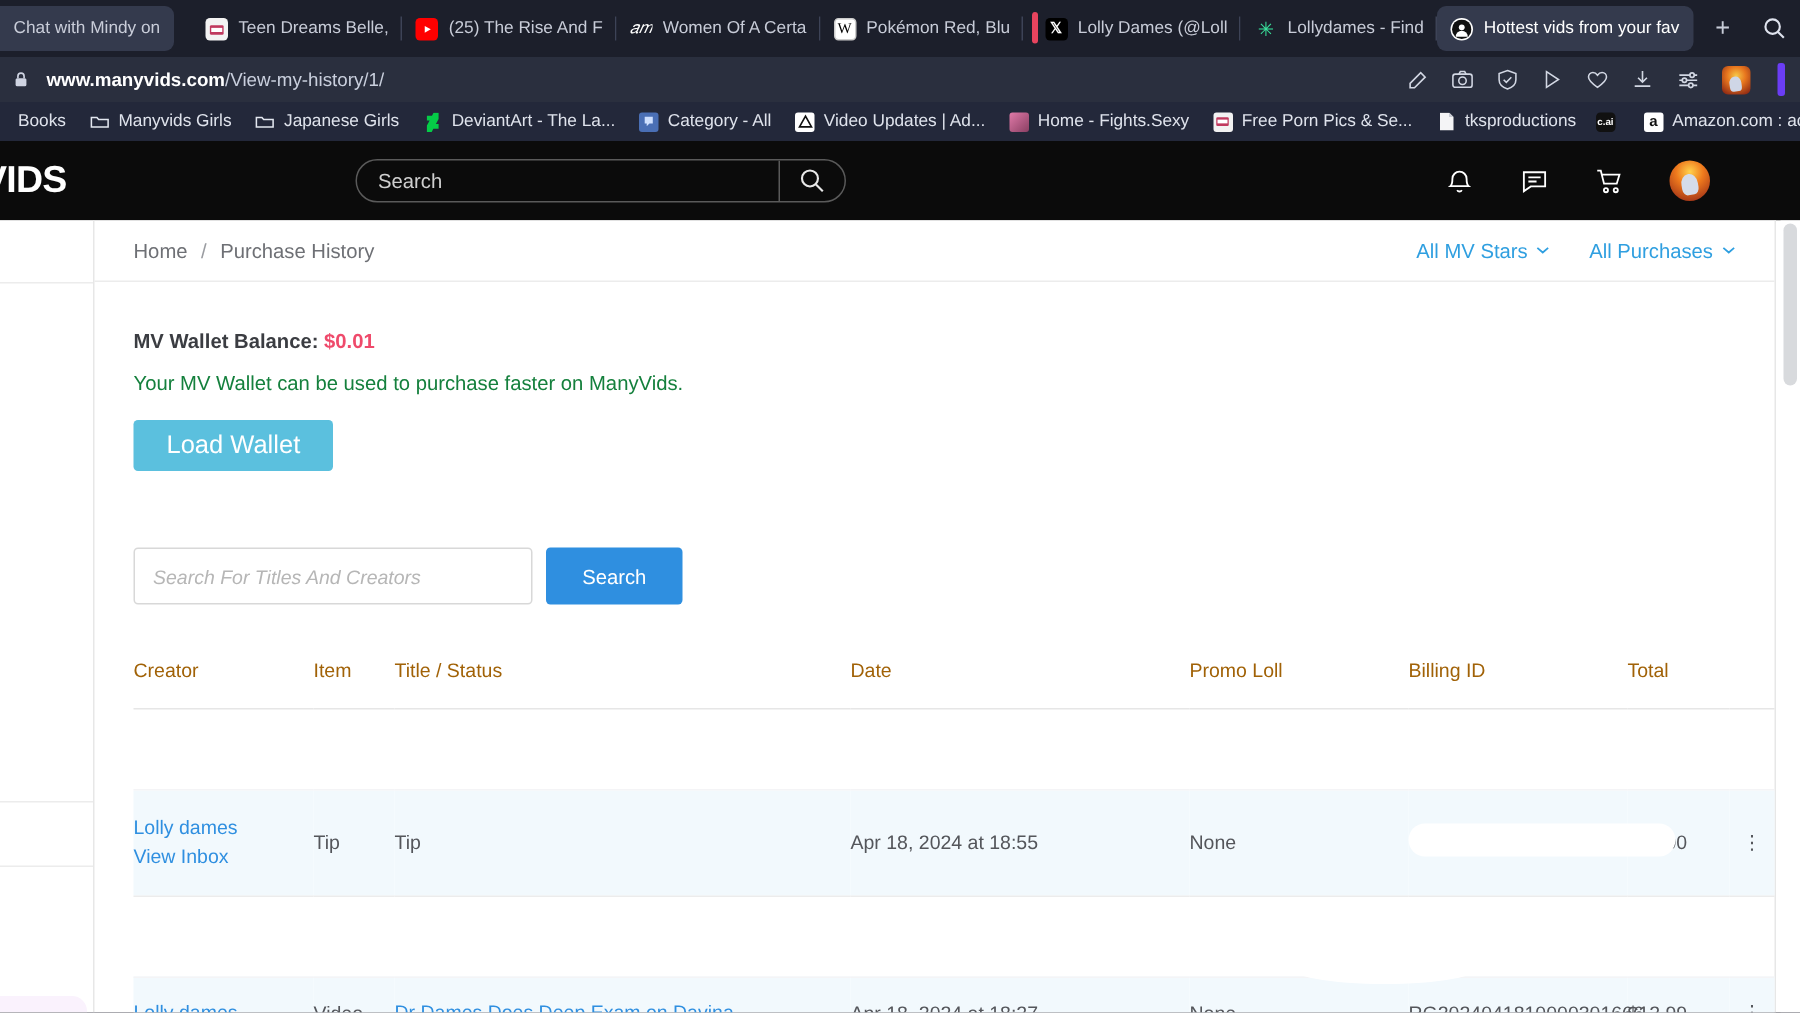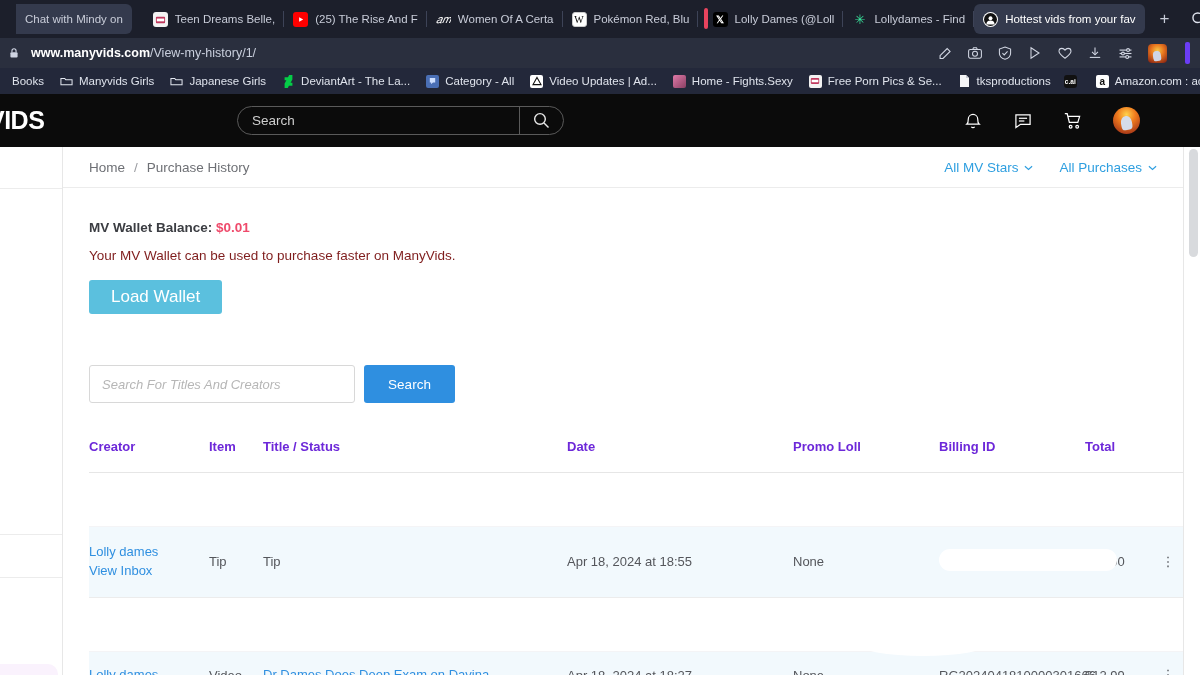--- a/index.html
+++ b/index.html
@@ -19,21 +19,21 @@
     padding-left:0; position:relative; flex:0 0 38px;
   }
   .tab {
     display:flex; align-items:center; gap:7px;
     height:30px; padding:0 9px; border-radius:6px;
     font-size:11.5px; color:#c8ccd8; white-space:nowrap; overflow:hidden;
     position:relative; flex:0 0 auto;
   }
   .tab .tlabel { overflow:hidden; text-overflow:clip; white-space:nowrap; display:block; }
   .tab.active { background:#343a4d; color:#ffffff; }
-  .tab.firsttab { background:#343a4d; color:#c9cdd9; border-radius:0 6px 6px 0; margin-left:16px; }
+  .tab.firsttab { background:#343a4d; color:#c9cdd9; border-radius:0 6px 6px 0; margin-left:0; }
   .tab .sep { position:absolute; right:0; top:7px; height:16px; width:1px; background:#3d4357; }
   .tabfav { width:15px; height:15px; flex:0 0 15px; border-radius:3px; display:flex;
             align-items:center; justify-content:center; font-size:9px; overflow:hidden; }
   .newtab { width:28px; height:28px; border-radius:6px; display:flex; align-items:center;
             justify-content:center; color:#c8ccd8; font-size:17px; margin-left:6px; flex:0 0 28px;}
   .winctrls { margin-left:auto; display:flex; align-items:center; gap:2px; padding-right:4px; }
   .wbtn { width:40px; height:34px; display:flex; align-items:center; justify-content:center;
           color:#d6dae6; }
 
   
@@ -114,21 +114,21 @@
   }
   .crumb { font-size:13.5px; color:#6e7075; }
   .crumb-sep { font-size:13.5px; color:#9a9ca1; margin:0 9px; }
   .filters { margin-left:auto; display:flex; align-items:center; gap:26px; }
   .filt { font-size:13.5px; color:#2f9fe0; display:flex; align-items:center; gap:6px; }
   .filt .cv { font-size:10px; }
 
   .wallet { padding:32px 26px 0 26px; }
   .wline { font-size:13.5px; color:#3b3d42; font-weight:700; }
   .wline .amt { color:#ef4a6b; font-weight:700; }
-  .wsub { font-size:13.5px; color:#7f1d1d; margin-top:13px; font-weight:400;}
+  .wsub { font-size:13.5px; color:#15803d; margin-top:13px; font-weight:400;}
   .loadbtn {
     margin-top:17px; display:inline-flex; align-items:center; justify-content:center;
     height:34px; padding:0 22px; background:#5bc0de; color:#fff; font-size:17px;
     border:0; border-radius:3px; font-family:"Liberation Sans", sans-serif; cursor:pointer;
   }
 
   .searchrow { display:flex; align-items:flex-start; gap:9px; padding:51px 26px 0 26px; }
   .tsearch {
     width:266px; height:38px; border:1px solid #d8d8d8; border-radius:3px;
     background:#fff; font-size:13px; color:#444; padding:0 12px;
@@ -137,21 +137,21 @@
   .tsearch::placeholder { color:#b6b6b6; font-style:italic; }
   .tsbtn {
     width:91px; height:38px; background:#2f8fe0; color:#fff; border:0; border-radius:3px;
     font-size:13.5px; font-family:"Liberation Sans", sans-serif; cursor:pointer;
   }
 
   
   .tablewrap { margin:36px 26px 0 26px; }
   .ptable { width:100%; border-collapse:collapse; table-layout:fixed; }
   .ptable th {
-    text-align:left; font-size:13px; color:#6d28d9; font-weight:700;
+    text-align:left; font-size:13px; color:#a16207; font-weight:400;
     padding:0 0 18px 0; border-bottom:1px solid #e6e6e6;margin-top:34px;
   }
   .ptable td {
     font-size:13px; color:#54565b; padding:16px 0; vertical-align:middle;
     border-bottom:1px solid #ececec;
   }
   .row-alt td { background:#f2f9fd; }
   .row-faded td { color:#fdfdfe; border-bottom:1px solid #f4f4f6; }
   .clink { color:#2f8fe0; text-decoration:none; display:block; line-height:1.45; }
   .kebab { color:#4b4d52; font-size:17px; line-height:0.6; letter-spacing:0;

